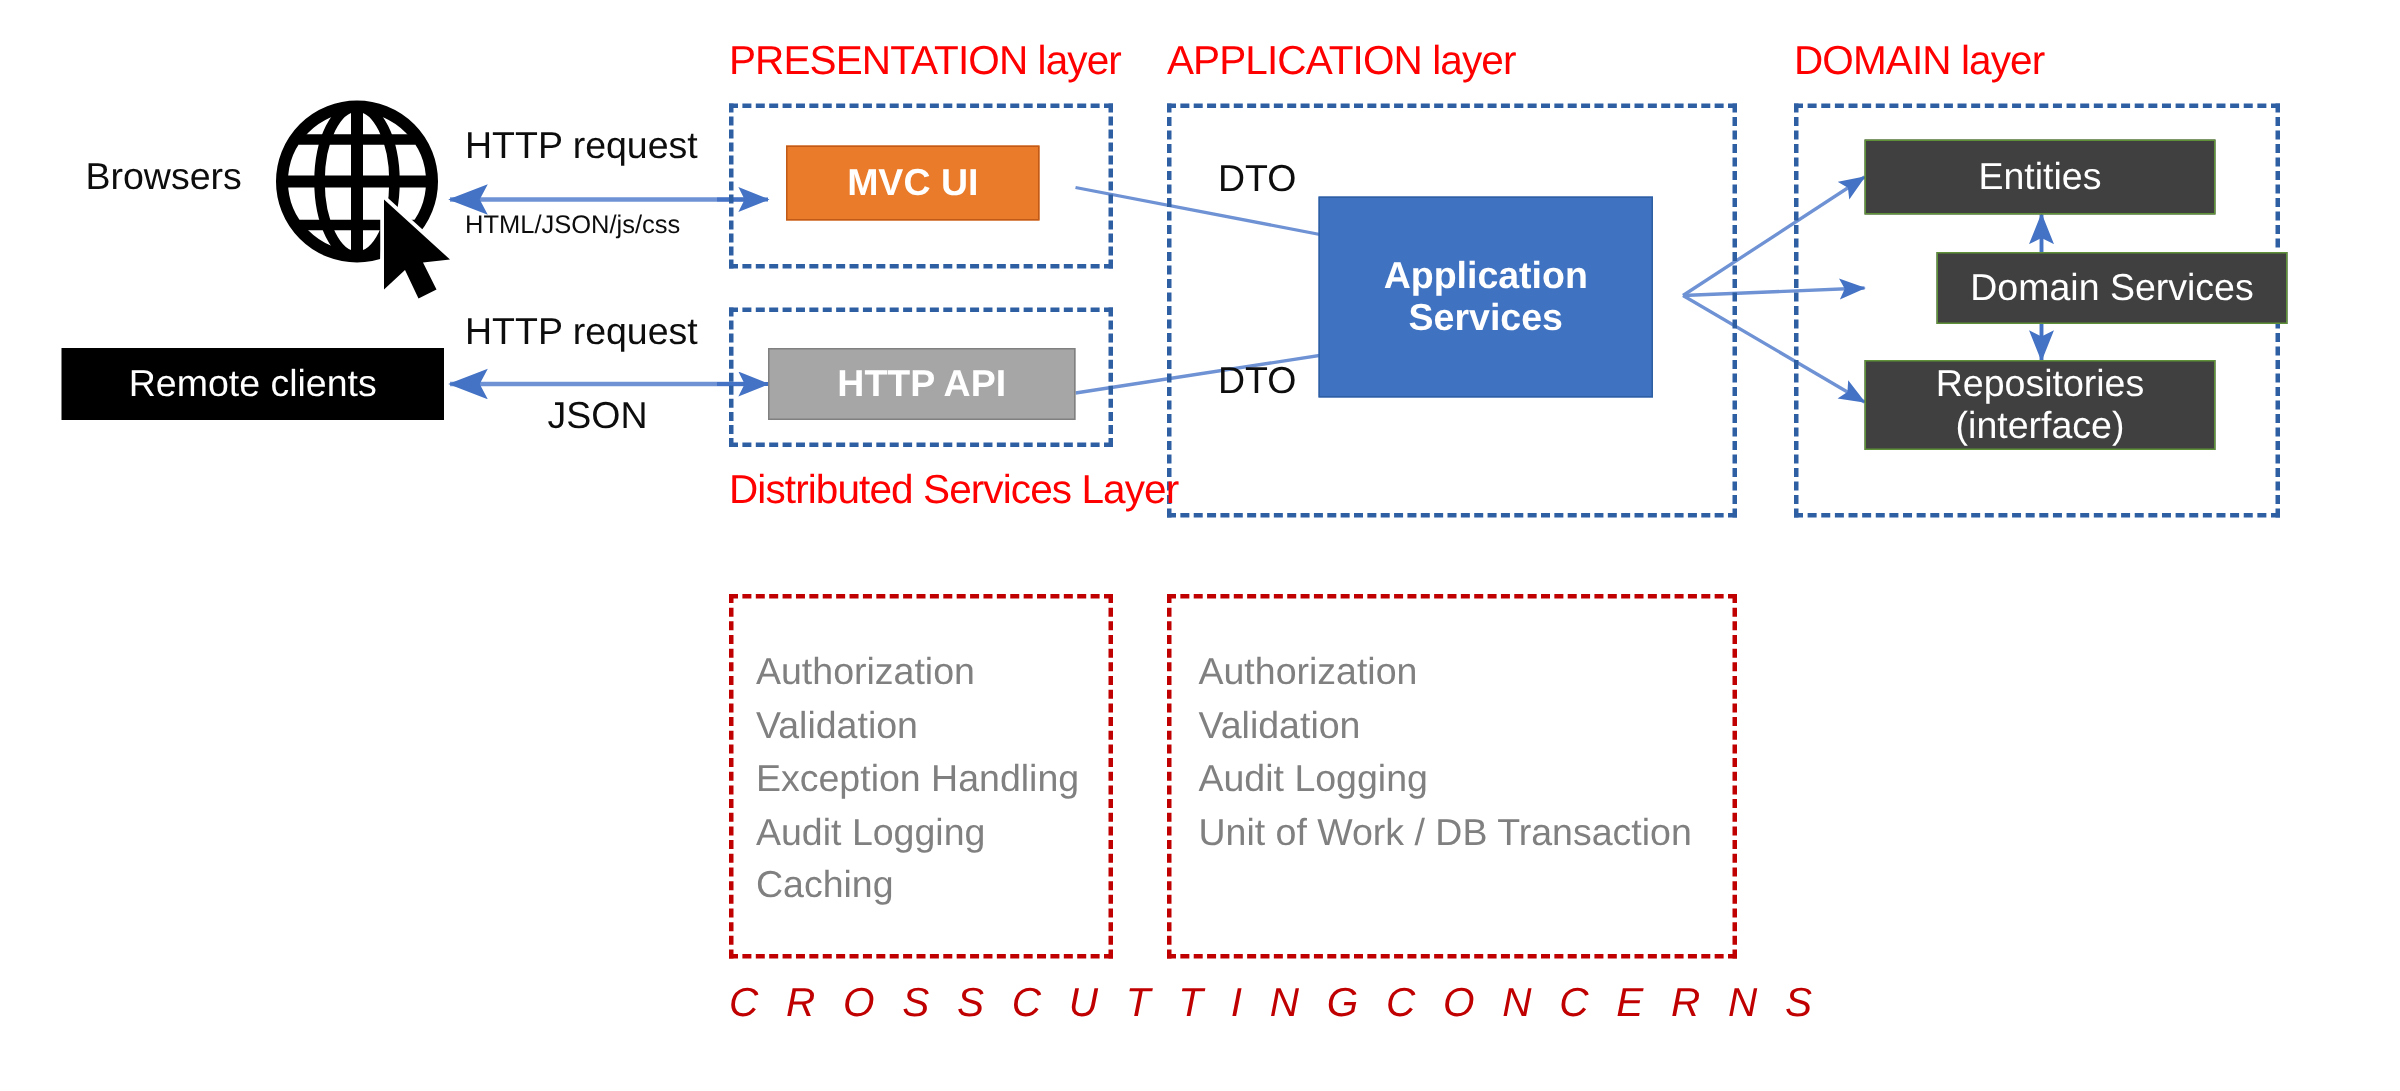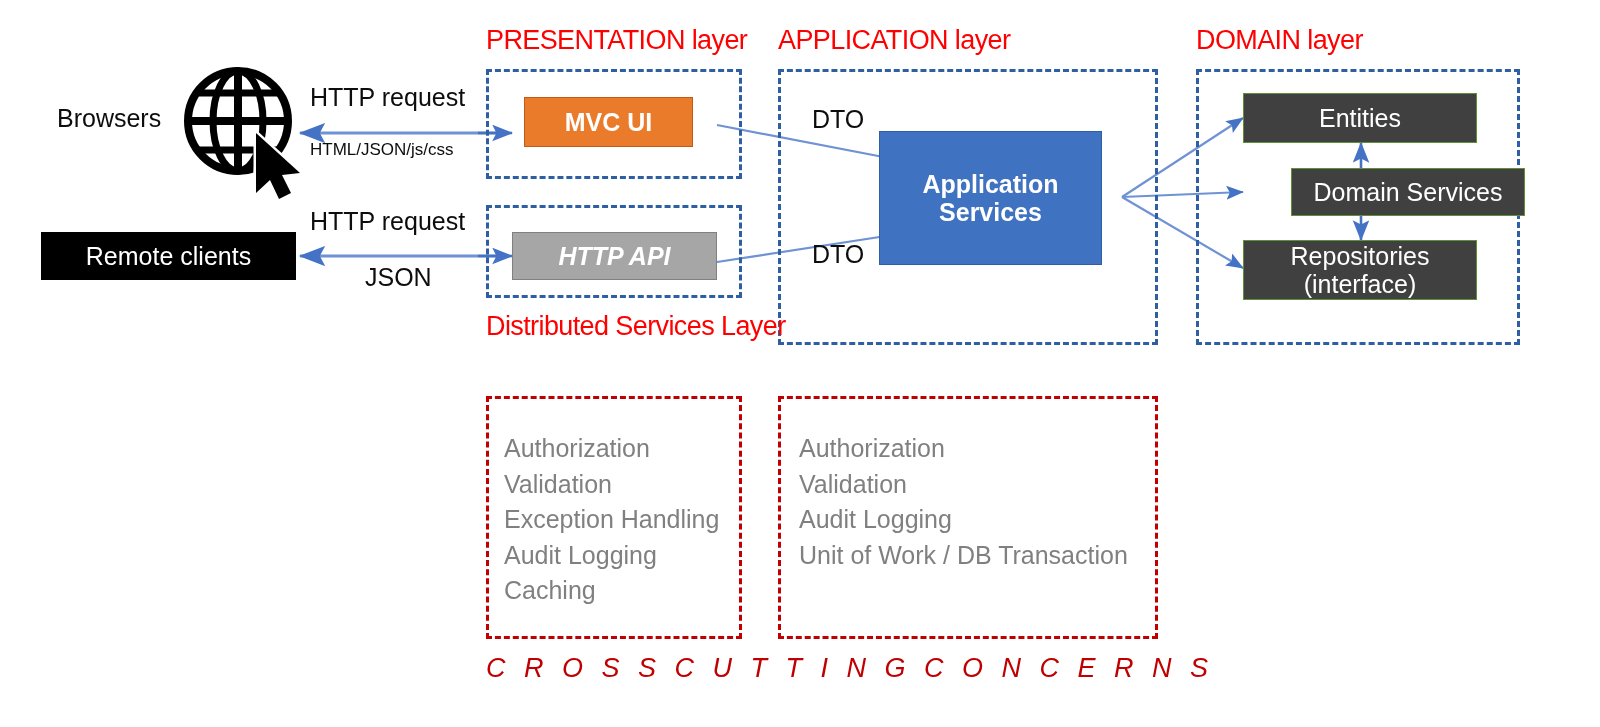--- a/index.html
+++ b/index.html
@@ -212,21 +212,21 @@
   <div class="abs dashed-blue" style="left:486px; top:69px; width:256px; height:110px;"></div>
 
   <div class="abs dashed-blue" style="left:486px; top:205px; width:256px; height:93px;"></div>
 
   <div class="abs dashed-blue" style="left:778px; top:69px; width:380px; height:276px;"></div>
 
   <div class="abs dashed-blue" style="left:1196px; top:69px; width:324px; height:276px;"></div>
 
   <div class="abs node node-mvc" style="left:504px; top:97px; width:169px; height:50px;margin-left:20px;">MVC UI</div>
 
-  <div class="abs node node-api" style="left:512px; top:232px; width:205px; height:48px;font-style:italic;">HTTP API</div>
+  <div class="abs node node-api" style="left:512px; top:232px; width:205px; height:48px;">HTTP API</div>
 
   <div class="abs node node-app" style="left:879px; top:131px; width:223px; height:134px; flex-direction:column;">
     <span>Application</span>
     <span>Services</span>
   </div>
 
   <div class="abs node node-green" style="left:1243px; top:93px; width:234px; height:50px;">Entities</div>
 
   <div class="abs node node-green" style="left:1243px; top:168px; width:234px; height:48px;margin-left:48px;">Domain Services</div>
 

